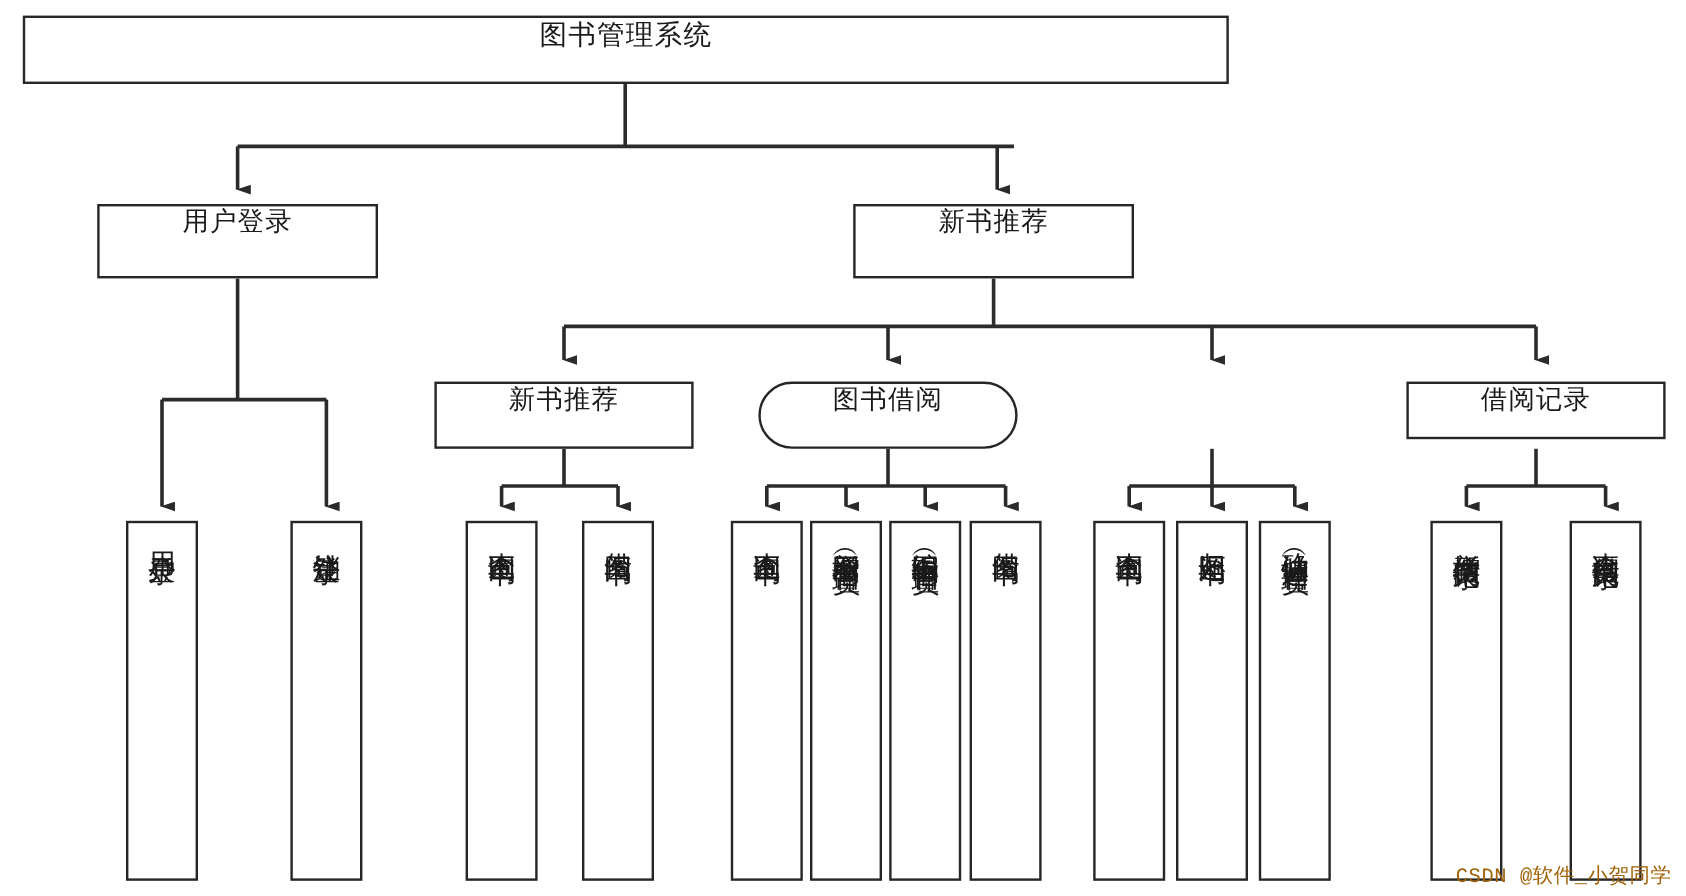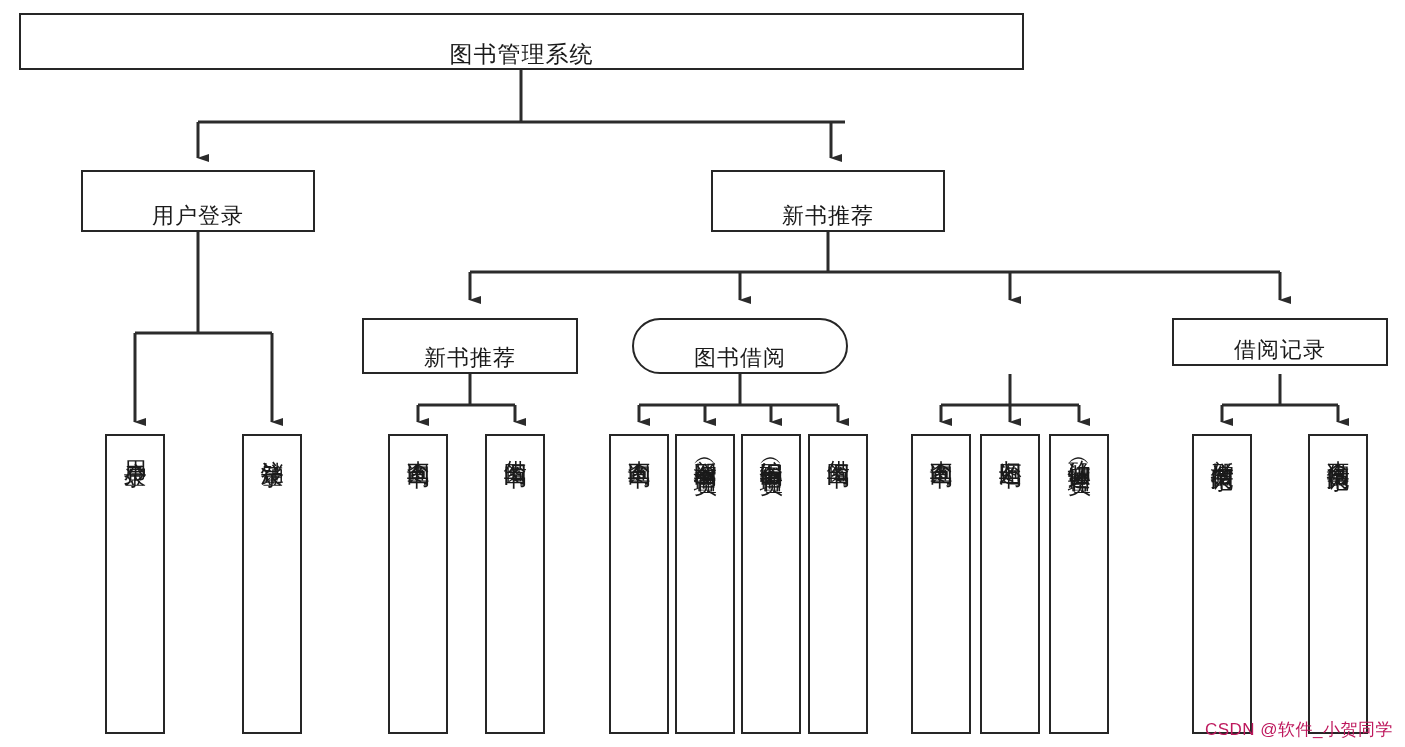--- a/index.html
+++ b/index.html
@@ -23,21 +23,21 @@
     top: 0;
     width: 1405px;
     height: 747px;
   }
   .node {
     position: absolute;
     box-sizing: border-box;
     background: #ffffff;
     border: 2px solid #262626;
     display: flex;
-    align-items: flex-end;
+    align-items: flex-start;
     justify-content: center;
     color: #1a1a1a;
   }
   .node .label {
     display: block;
     text-align: center;
     line-height: 1.22;
     white-space: pre-line;
   }
   .node.horiz .label {
@@ -55,24 +55,25 @@
     font-size: 23px;
     letter-spacing: 2px;
     line-height: 1.1;
   }
   .node.root .label { font-size: 23px; }
   #watermark {
     position: absolute;
     right: 12px;
     bottom: 6px;
     font-size: 17px;
-    color: #be185d;
+    color: #a16207;
     letter-spacing: 0.5px;
     white-space: nowrap;
     pointer-events: none;
+    font-family: Liberation Mono, monospace;
   }
 </style>
 </head>
 <body>
 
 <div id="canvas">
 
   <svg id="wires" viewBox="0 0 1405 747" xmlns="http://www.w3.org/2000/svg">
     <defs>
       <marker id="arrow" markerWidth="10" markerHeight="12" refX="4" refY="11" orient="auto" markerUnits="userSpaceOnUse">

